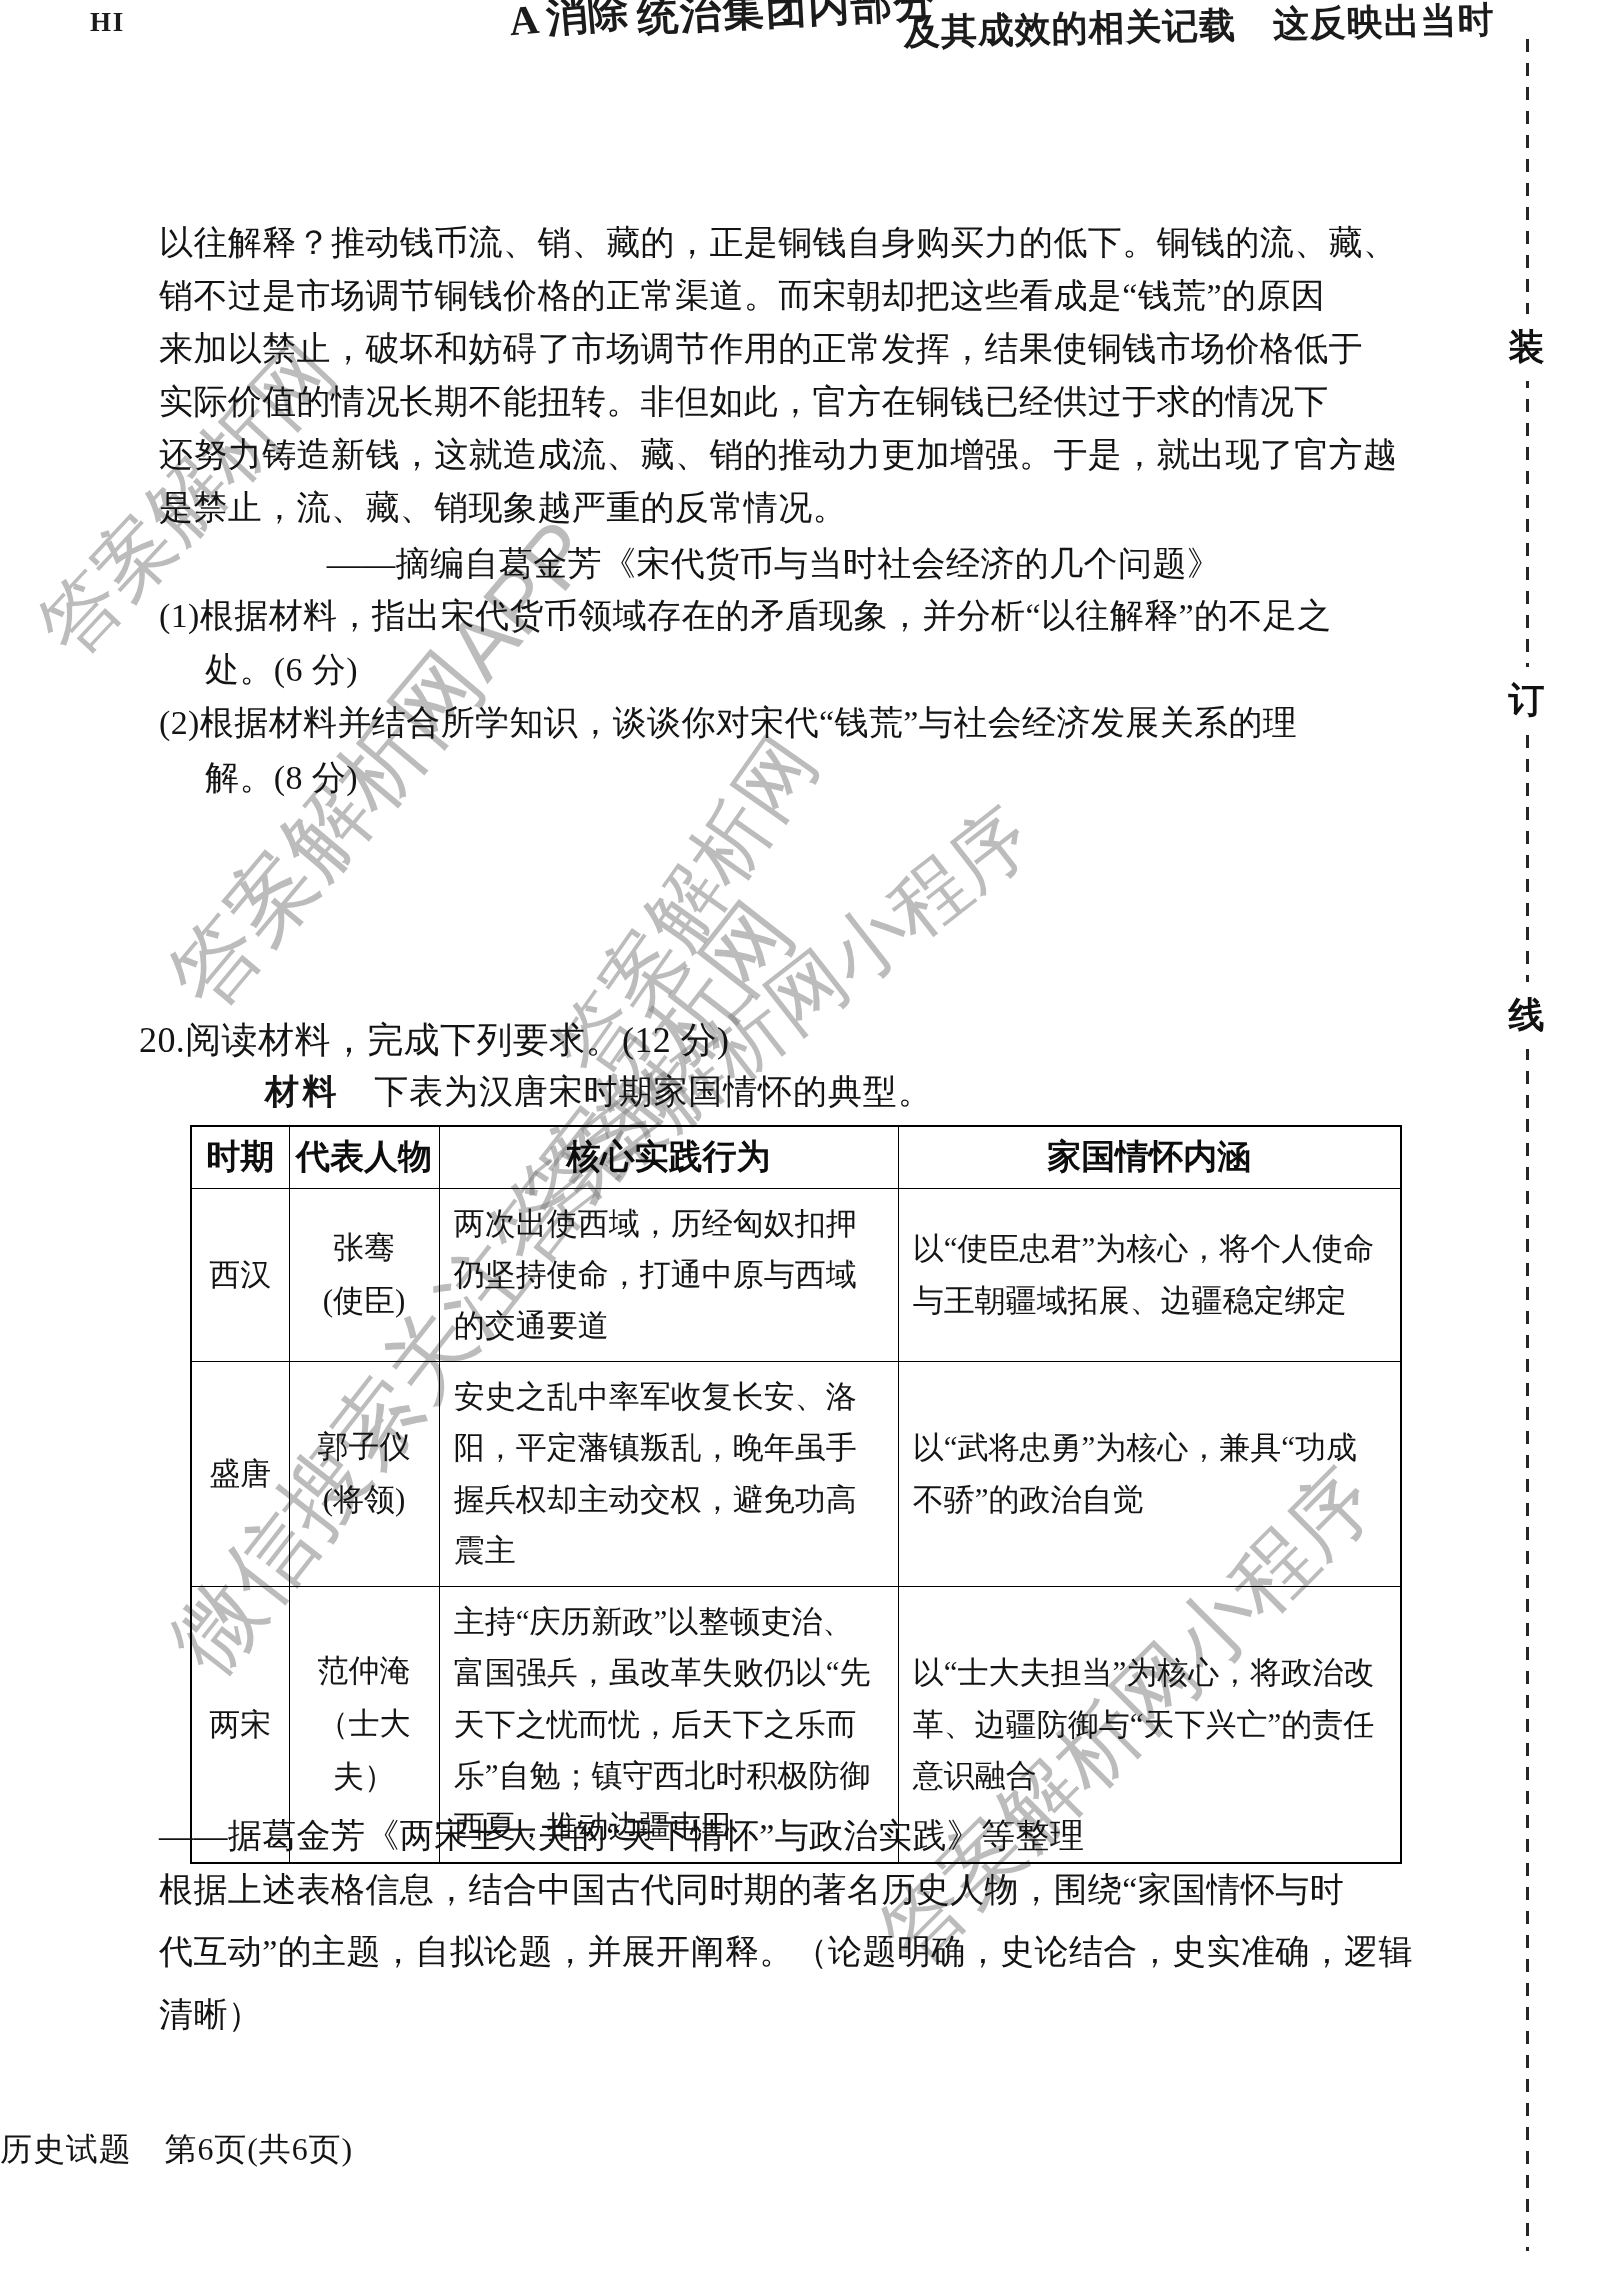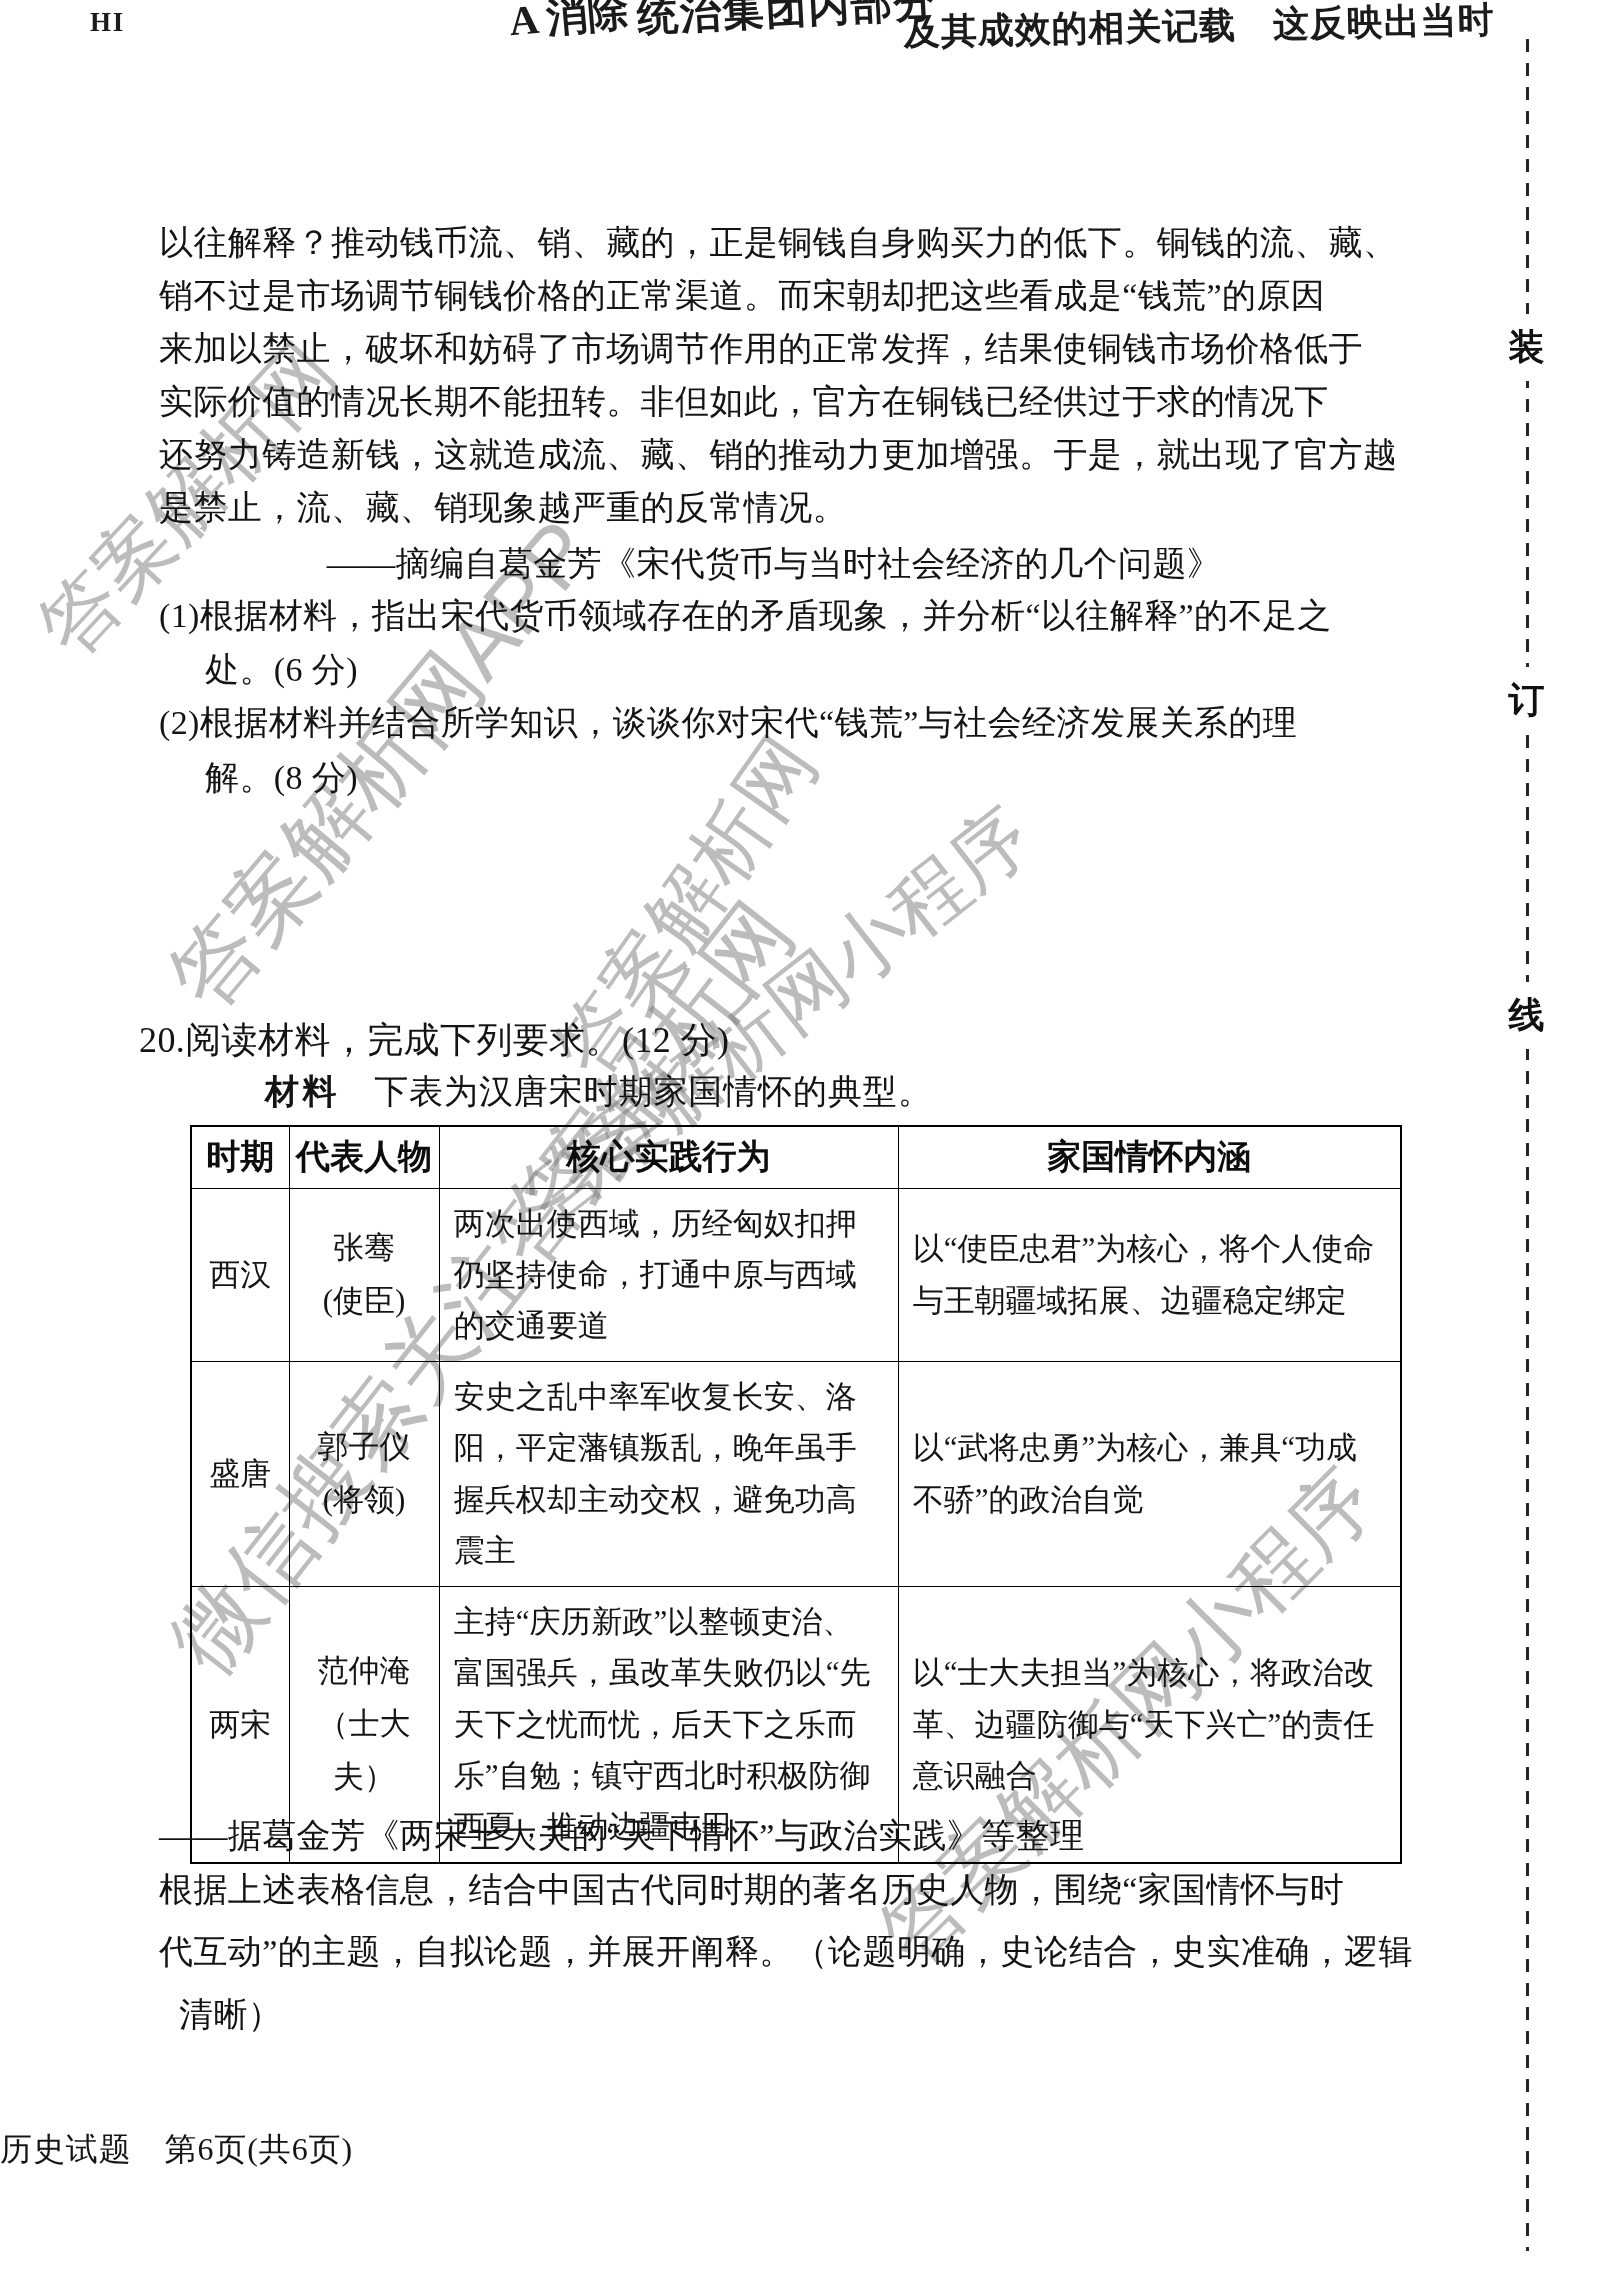--- a/index.html
+++ b/index.html
@@ -70,21 +70,21 @@
     font-family:"Liberation Sans",sans-serif;font-weight:700;
     font-size:34px;text-align:center;color:#0d0d0d;
   }
   .gtable td{font-size:31px;line-height:1.66;color:#141414;vertical-align:middle;}
   .c-period,.c-figure{text-align:center;}
   .c-figure div{line-height:1.7;}
   .c-practice,.c-spirit{padding:9px 14.3px;text-align:left;}
 
   .source2{position:absolute;left:159px;top:1813px;width:1232px;z-index:1;
     text-align:left;font-size:34px;letter-spacing:0.4px;white-space:nowrap;}
-  .task1{left:159px;top:1867px;} .task2{left:159px;top:1929px;} .task3{left:159px;top:1992px;margin-left:20px;}
+  .task1{left:159px;top:1867px;} .task2{left:159px;top:1929px;} .task3{left:159px;top:1992px;}
 
   .footer{position:absolute;left:0;top:2128px;width:1542px;z-index:1;
     text-align:left;font-size:32px;letter-spacing:0.9px;}
 </style>
 </head>
 <body>
 
 <div class="page">
 
   <div class="wm wm1">答案解析网</div>

